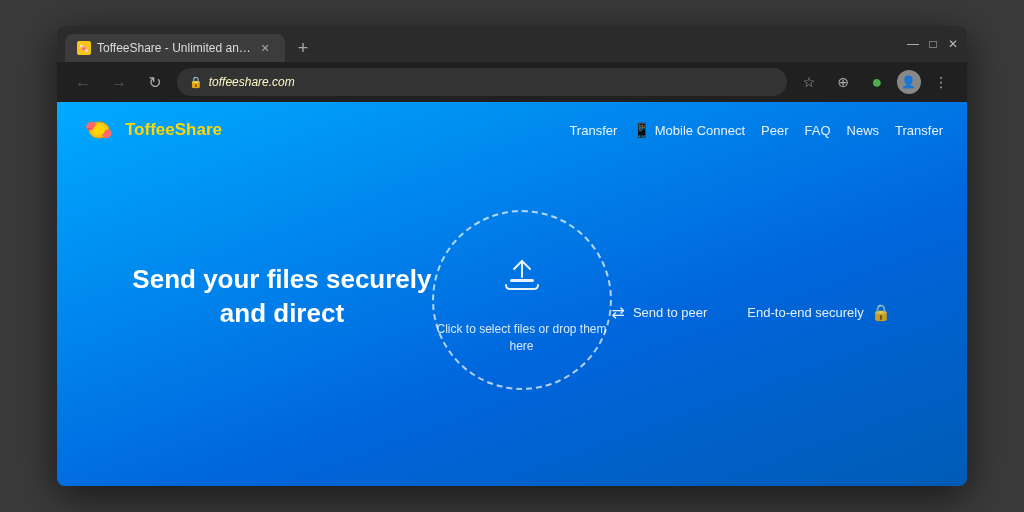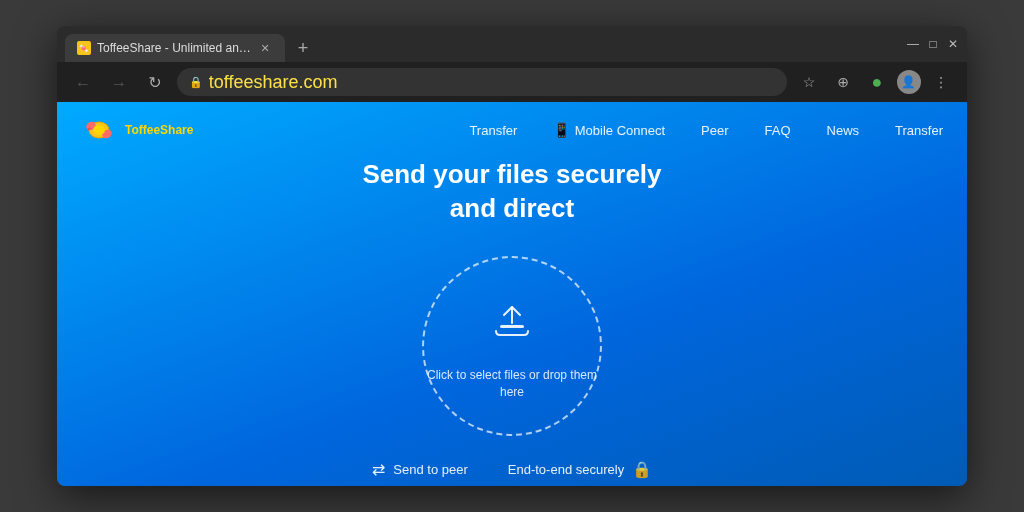--- a/index.html
+++ b/index.html
@@ -156,22 +156,23 @@
       padding: 0 12px;
       gap: 6px;
     }
 
     .lock-icon {
       color: #aaa;
       font-size: 11px;
     }
 
     .url-text {
-      font-size: 18px;
-      color: #fde047;
+      font-size: 12px;
+      color: #fef9c3;
+      font-style: italic;
     }
 
     .toolbar-icons {
       display: flex;
       gap: 6px;
       align-items: center;
     }
 
     .toolbar-icon {
       width: 28px;
@@ -205,33 +206,33 @@
     }
 
     .site-logo {
       display: flex;
       align-items: center;
       gap: 8px;
       margin-right: auto;
     }
 
     .logo-text {
-      font-size: 12px;
+      font-size: 17px;
       font-weight: 700;
       color: #fff;
     }
 
     .logo-text span {
       color: #ffd700;
     }
 
     .site-nav-links {
       display: flex;
       align-items: center;
-      gap: 36px;
+      gap: 16px;
     }
 
     .nav-link {
       font-size: 13px;
       color: rgba(255,255,255,0.9);
       cursor: pointer;
       text-decoration: none;
     }
 
     .nav-link.mobile-connect {
@@ -241,21 +242,21 @@
     }
 
     .mobile-icon {
       font-size: 14px;
     }
 
     
     .hero {
       flex: 1;
       display: flex;
-      flex-direction: column;
+      flex-direction: row;
       align-items: center;
       justify-content: center;
       padding: 0 20px 20px;
     }
 
     .hero-title {
       font-size: 26px;
       font-weight: 700;
       color: #fff;
       text-align: center;

